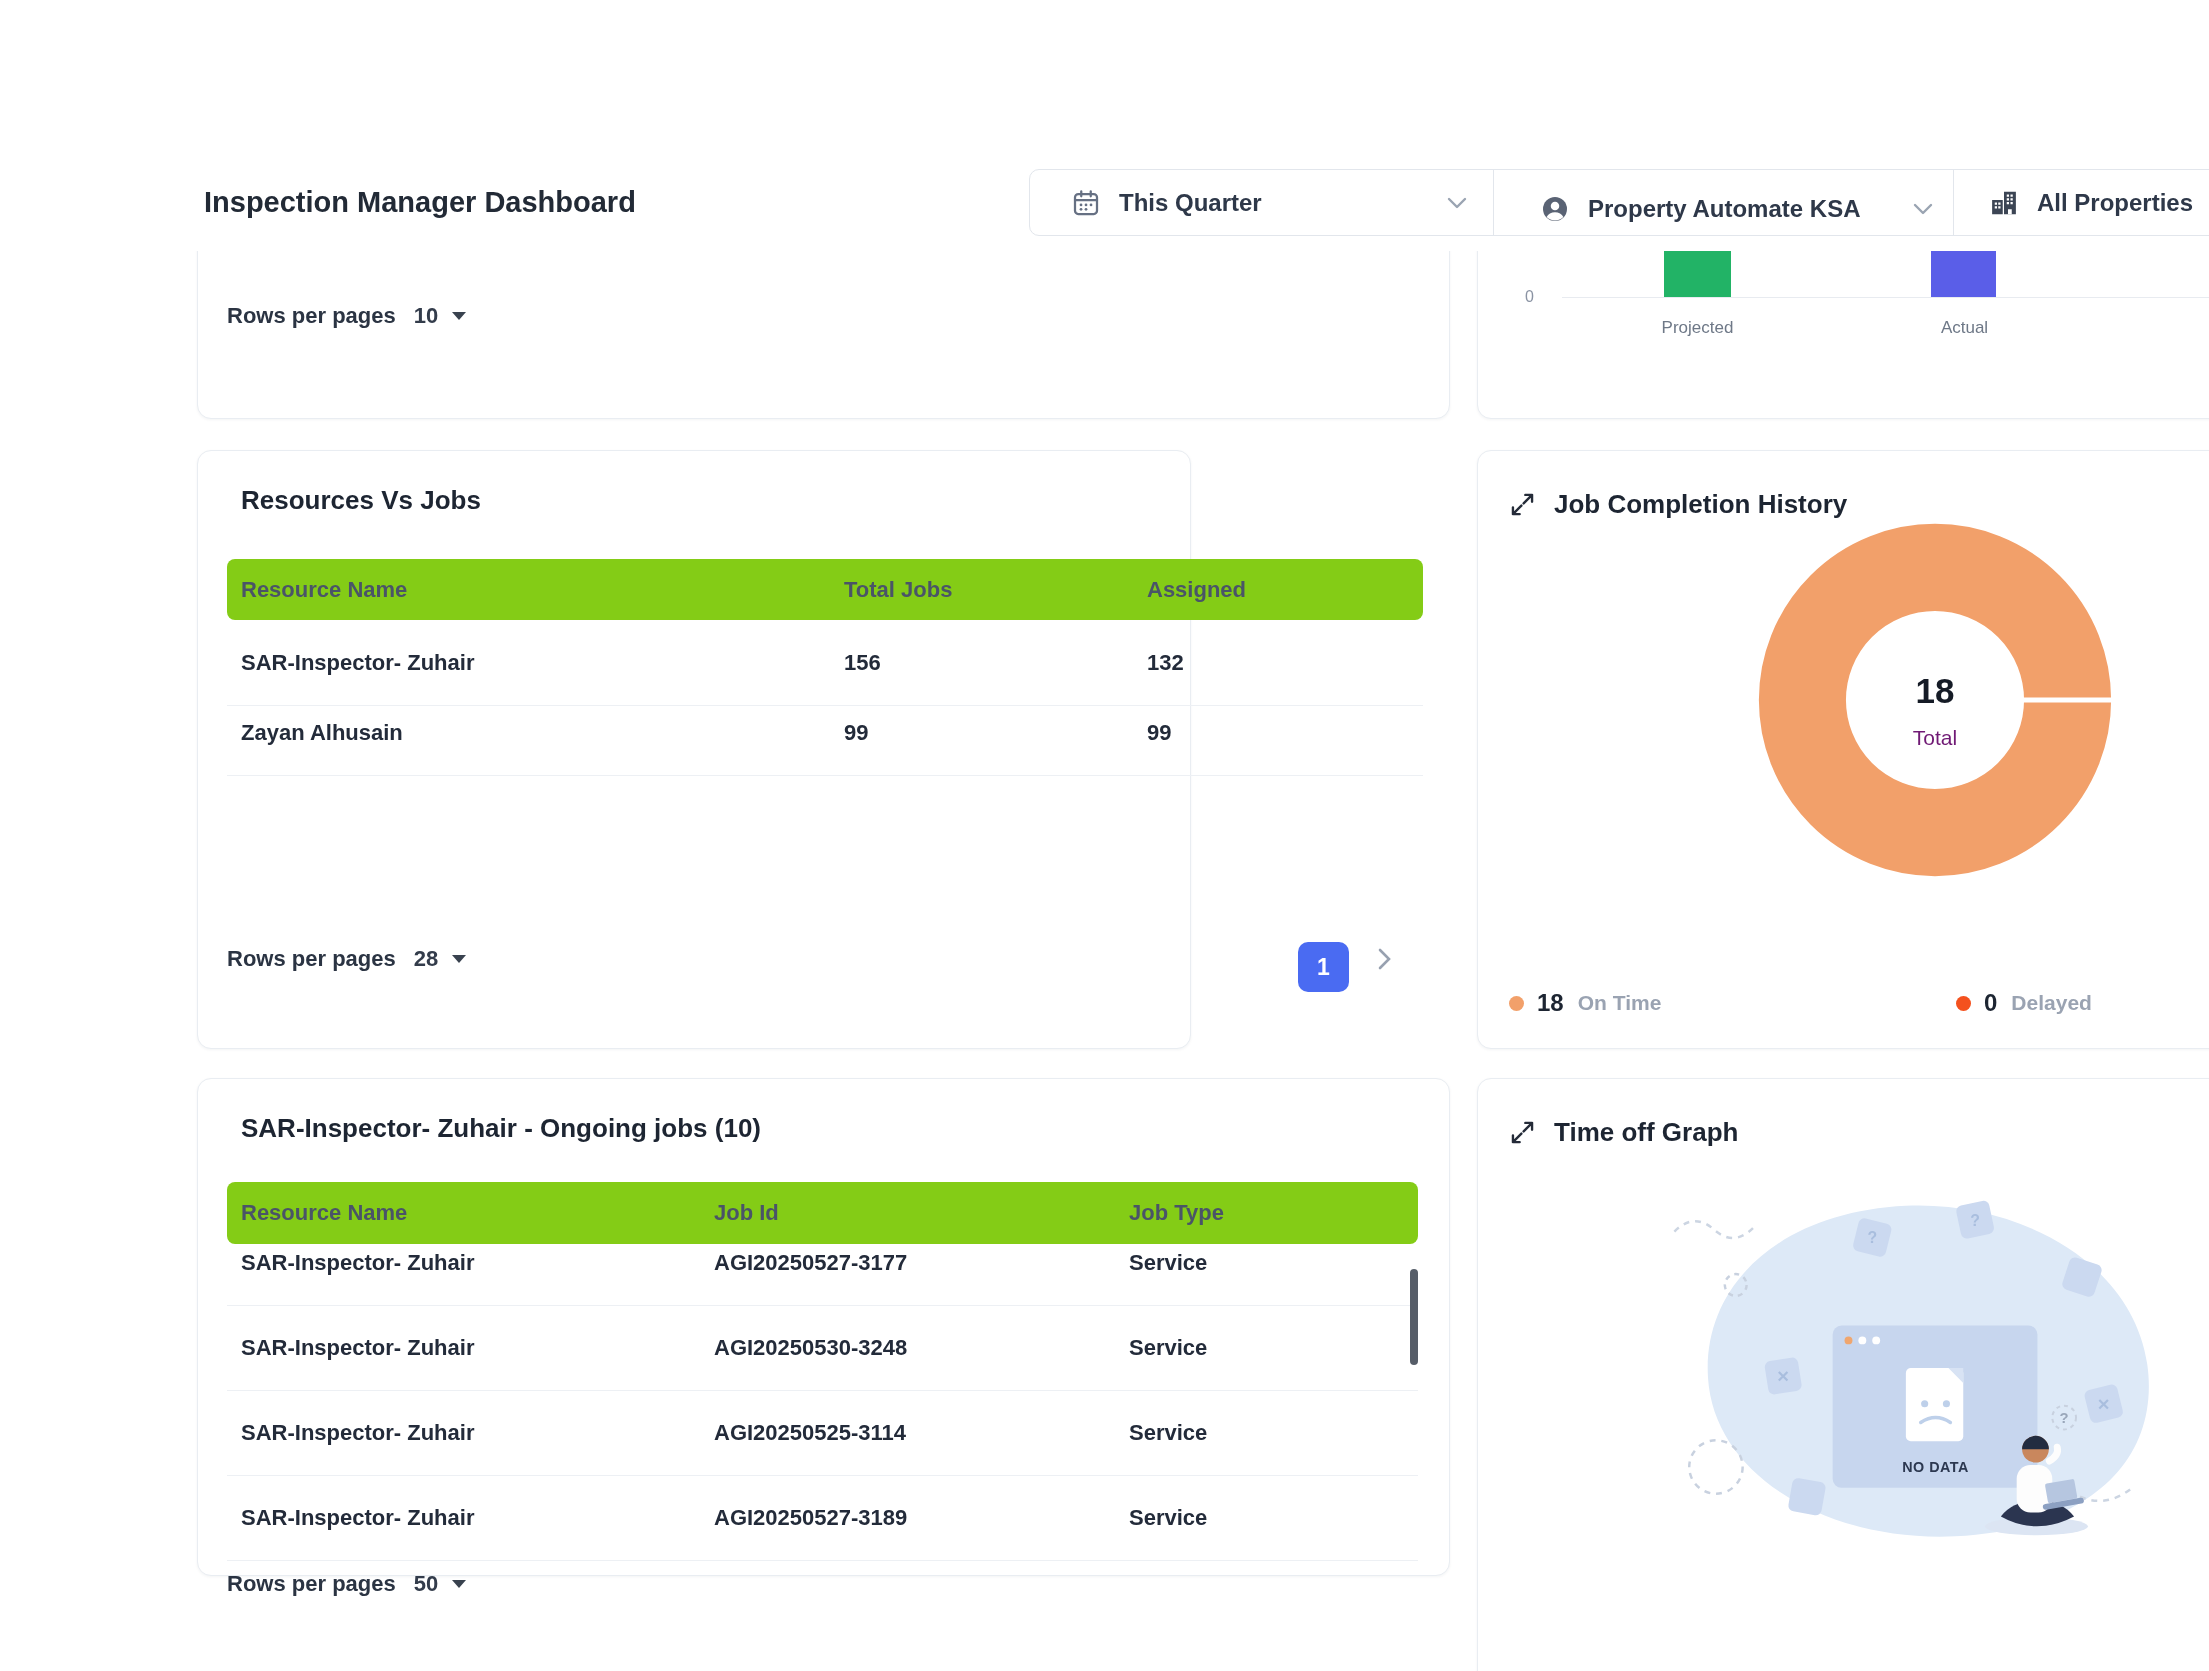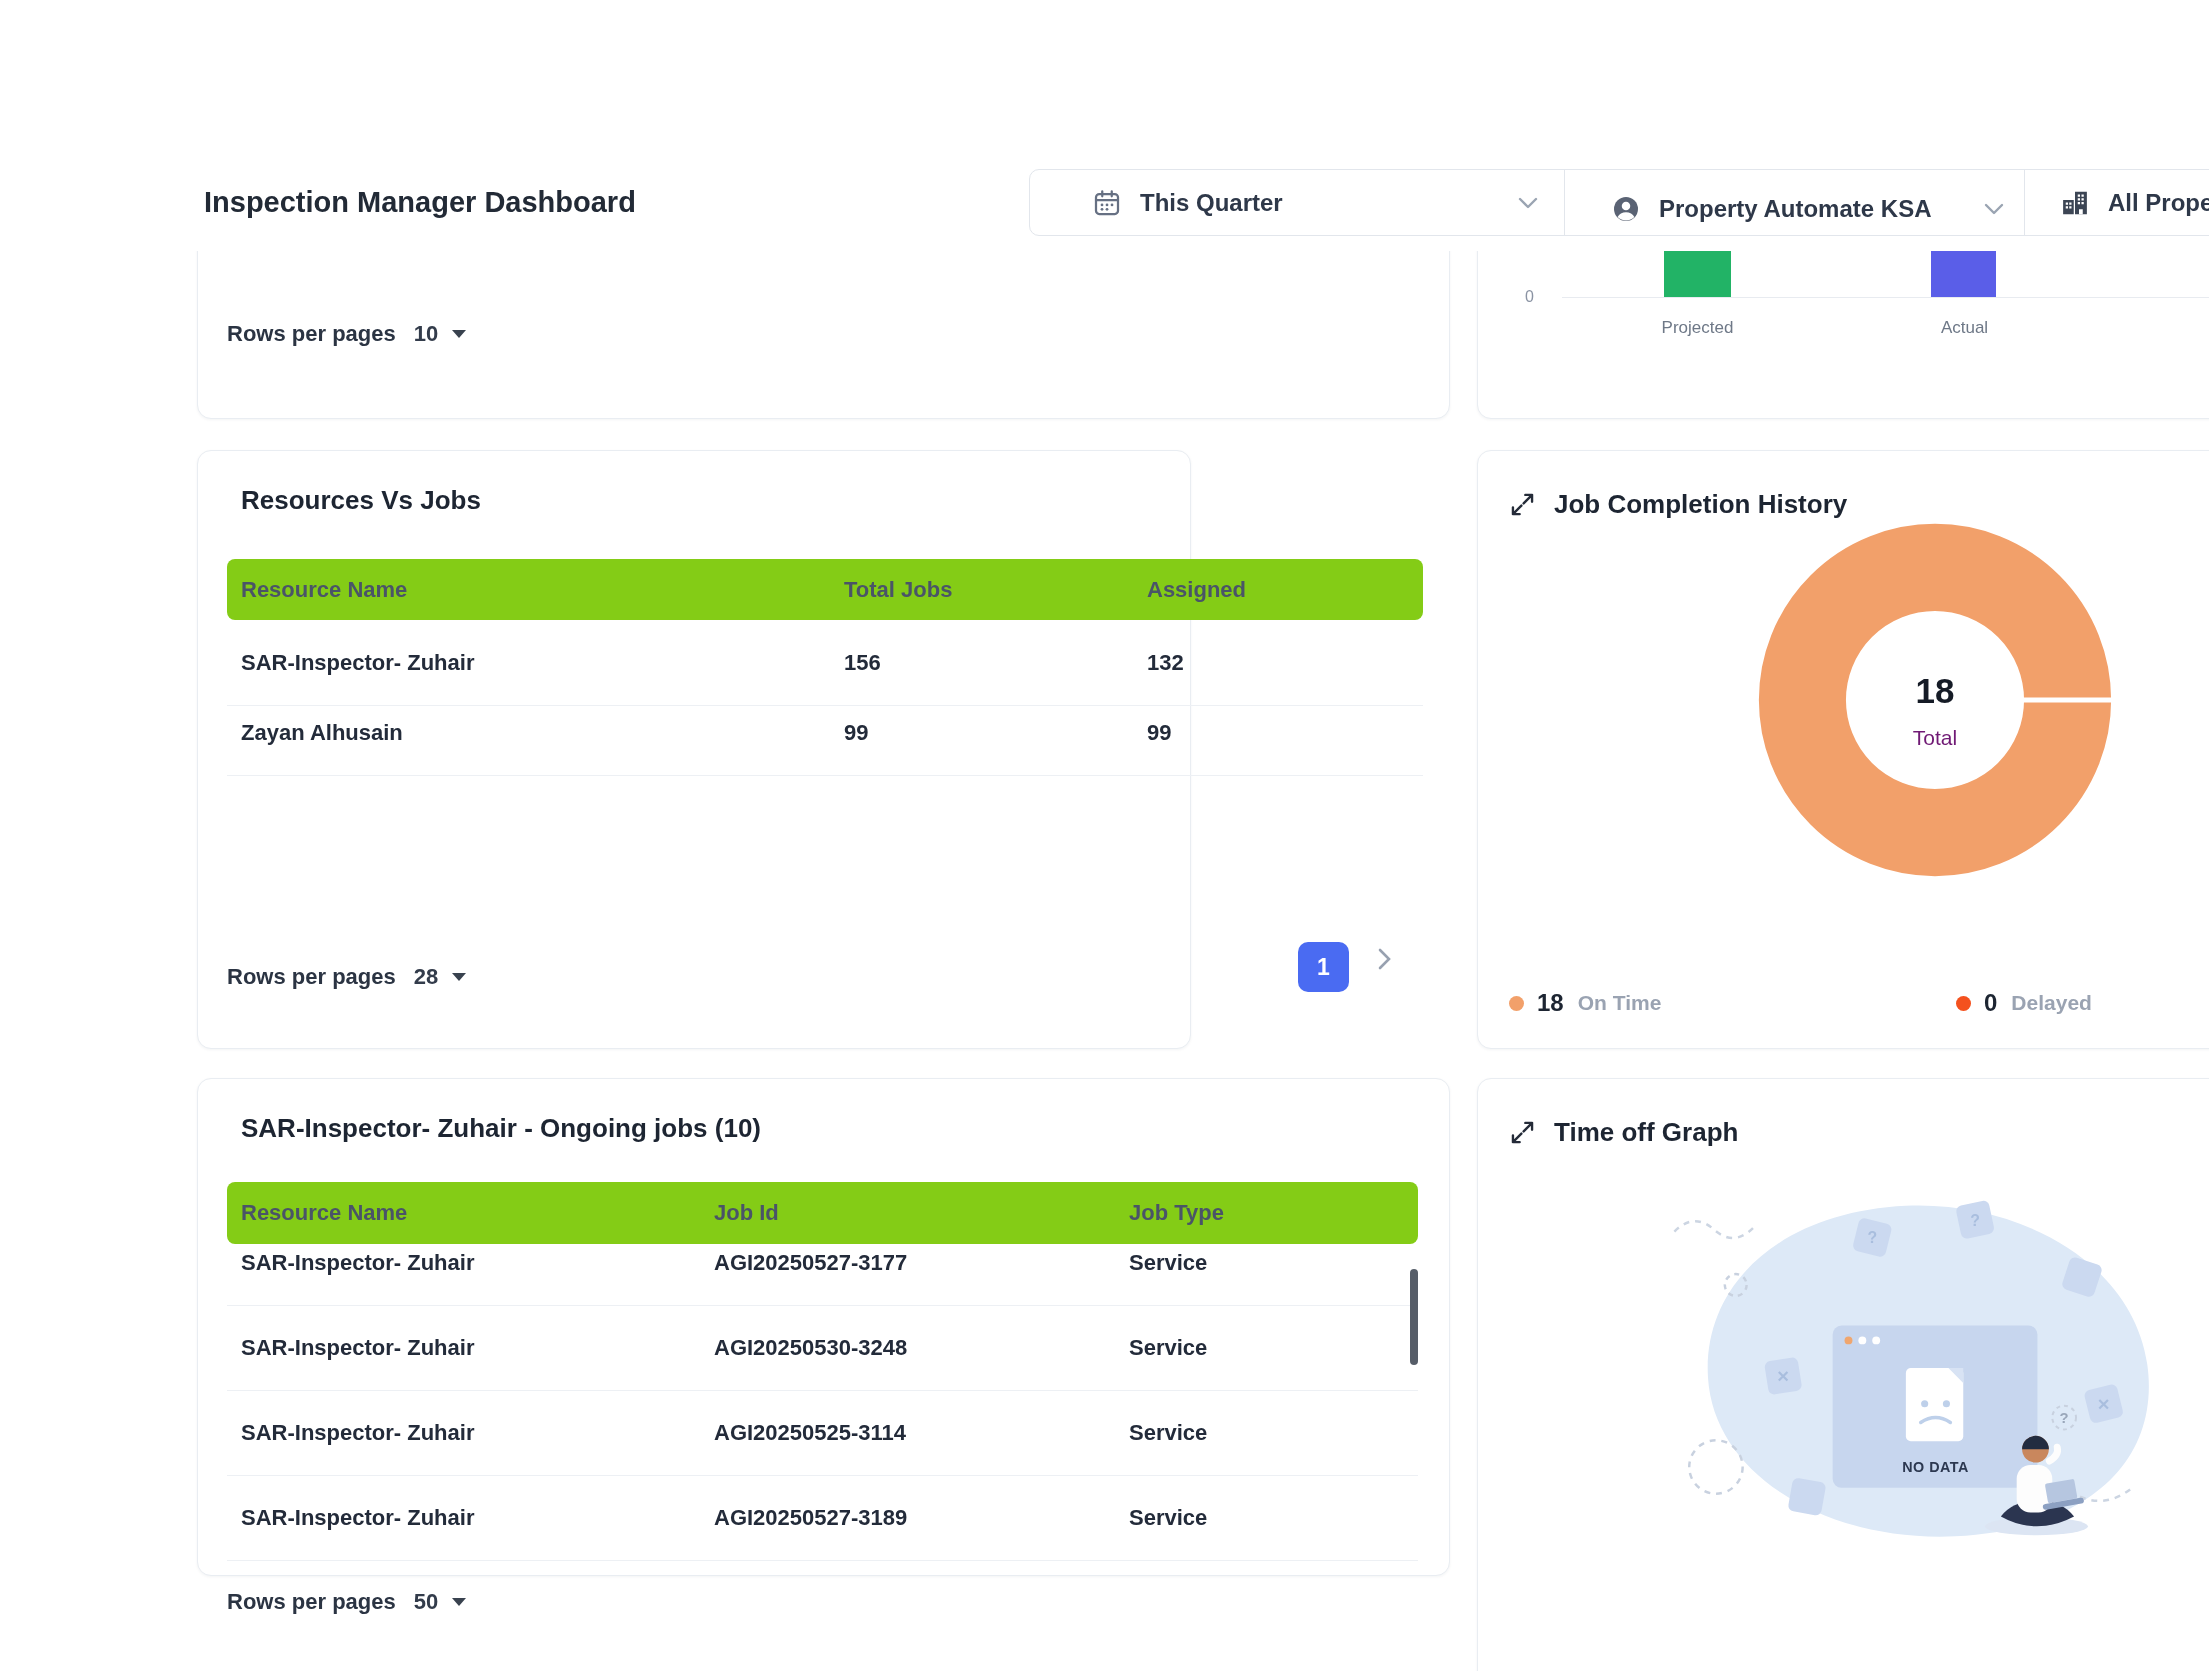--- a/index.html
+++ b/index.html
@@ -20,38 +20,38 @@
   .card-title{position:absolute;left:43px;top:34px;font-size:26px;font-weight:700;color:#1d2532;white-space:nowrap}
   .titlebar{position:absolute;left:31px;top:38px;display:flex;align-items:center;gap:18px}
   .titlebar .t-label{font-size:26px;font-weight:700;color:#1d2532;white-space:nowrap}
   .expand-btn{display:flex;cursor:pointer}
   
   .header-bar{position:absolute;left:0;top:0;width:2210px;height:251px;background:#fff;z-index:40}
   .page-title{position:absolute;left:204px;top:186px;font-size:29px;font-weight:700;color:#222a36;white-space:nowrap}
   .filters{position:absolute;left:1029px;top:169px;height:67px;display:flex}
   .filter-box{display:flex;align-items:center;border:1px solid #e2e6ec;background:#fff;margin-left:-1px;cursor:pointer;height:67px}
   .filter-box:first-child{border-radius:10px 0 0 10px;margin-left:0}
-  .fb1{width:536px;padding:0 26px 0 62px}
+  .fb1{width:465px;padding:0 26px 0 41px}
   .fb2{width:461px;padding:12px 20px 0 46px}
   .fb3{width:327px;padding:0 0 0 35px}
   .fb-label{font-size:24px;font-weight:600;color:#2e3849;margin-left:18px;flex:1;white-space:nowrap}
   
   .band{position:absolute;background:#84cc16;border-radius:8px;z-index:3}
   .card-res .band{left:29px;top:108px;width:1196px;height:61px}
   .card-ong .band{left:29px;top:103px;width:1191px;height:62px}
   .hcol{position:absolute;top:50%;transform:translateY(-50%);font-size:22px;font-weight:600;color:#4a5468;white-space:nowrap}
   .trow{position:absolute;border-bottom:1px solid #edf0f4;z-index:1}
   .card-res .trow{left:29px;width:1196px;height:85px}
   .card-ong .trow{left:29px;width:1191px;height:85px}
   .cell{position:absolute;top:50%;transform:translateY(-50%);font-size:22px;font-weight:600;color:#232b3a;white-space:nowrap}
   .c1{left:14px}
   .card-res .c2{left:617px}.card-res .c3{left:920px}
   .card-ong .c2{left:487px}.card-ong .c3{left:902px}
   
-  .rpp{position:absolute;display:flex;align-items:flex-end;height:44px;font-size:22px;font-weight:700;color:#2b3443;white-space:nowrap}
+  .rpp{position:absolute;display:flex;align-items:flex-start;height:44px;font-size:22px;font-weight:700;color:#2b3443;white-space:nowrap}
   .rpp-select{display:flex;align-items:center;margin-left:18px;cursor:pointer}
   .rpp-val{font-size:22px;font-weight:700;color:#333c4b}
   .caret{margin-left:14px;width:0;height:0;border-left:7px solid transparent;border-right:7px solid transparent;border-top:8px solid #39424f}
   .page-btn{position:absolute;left:1100px;top:491px;width:51px;height:50px;border-radius:10px;background:#4a6bf2;color:#fff;
             font-size:23px;font-weight:700;display:flex;align-items:center;justify-content:center;cursor:pointer}
   .next-btn{position:absolute;left:1180px;top:497px;display:flex;cursor:pointer}
   .vthumb{position:absolute;left:1212px;top:190px;width:8px;height:96px;border-radius:4px;background:#565d68;cursor:pointer;z-index:5}
   
   .axis-zero{position:absolute;left:26px;top:148px;width:30px;font-size:16px;color:#8a93a3;text-align:right}
   .axis-line{position:absolute;left:84px;top:157px;width:673px;height:1px;background:#e8ebf0}

